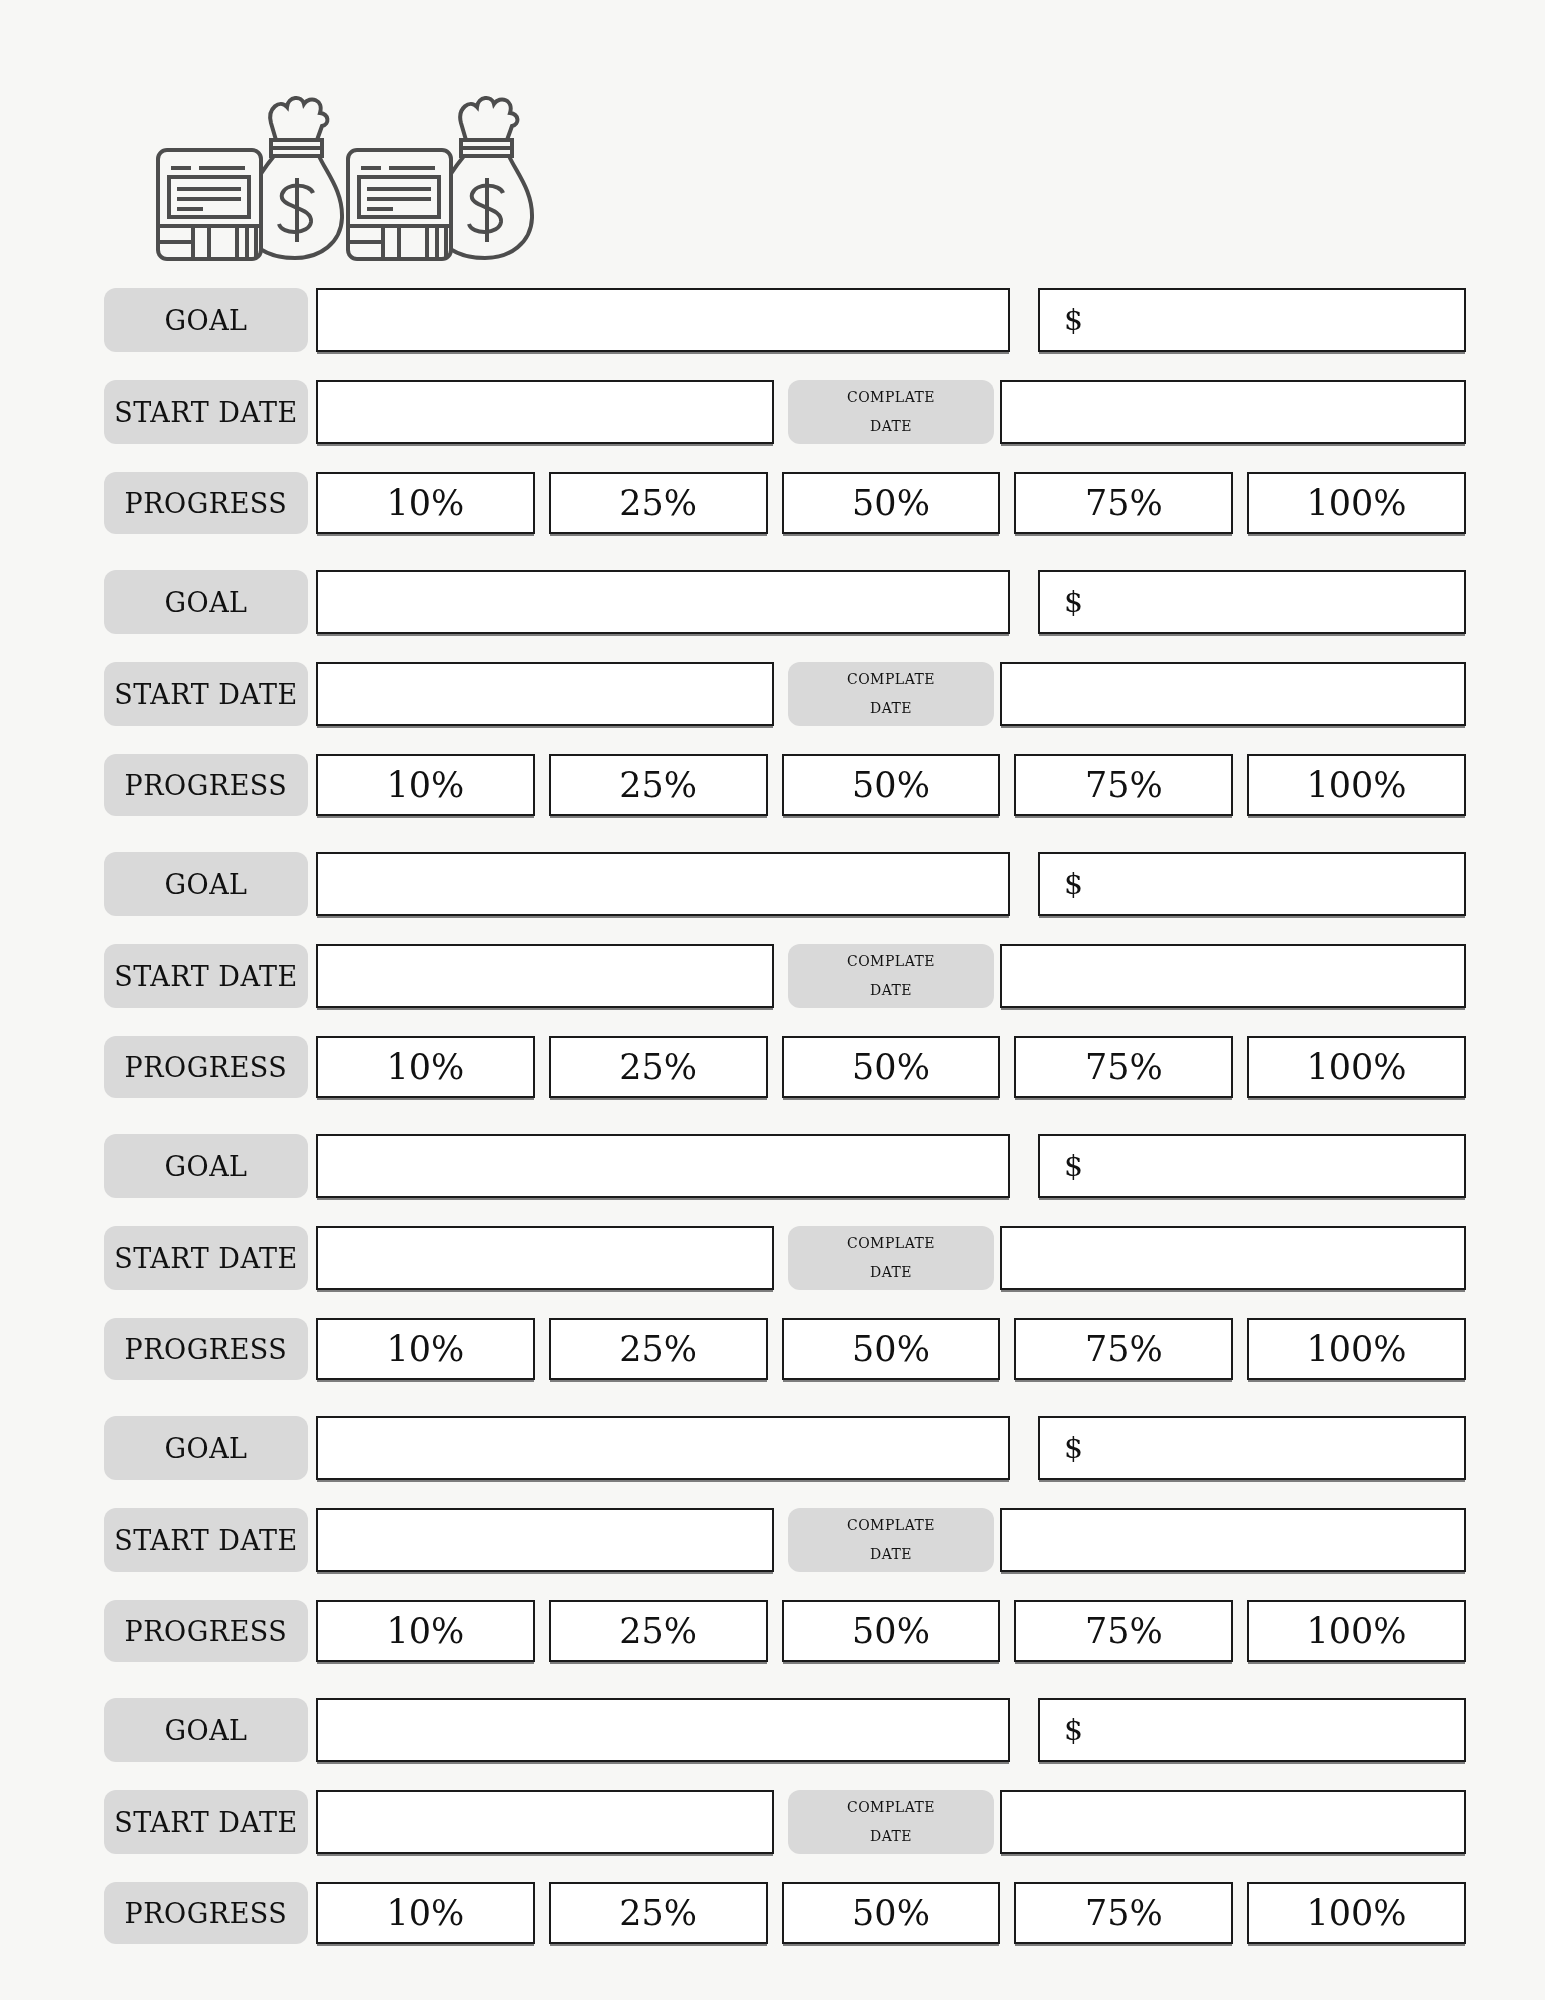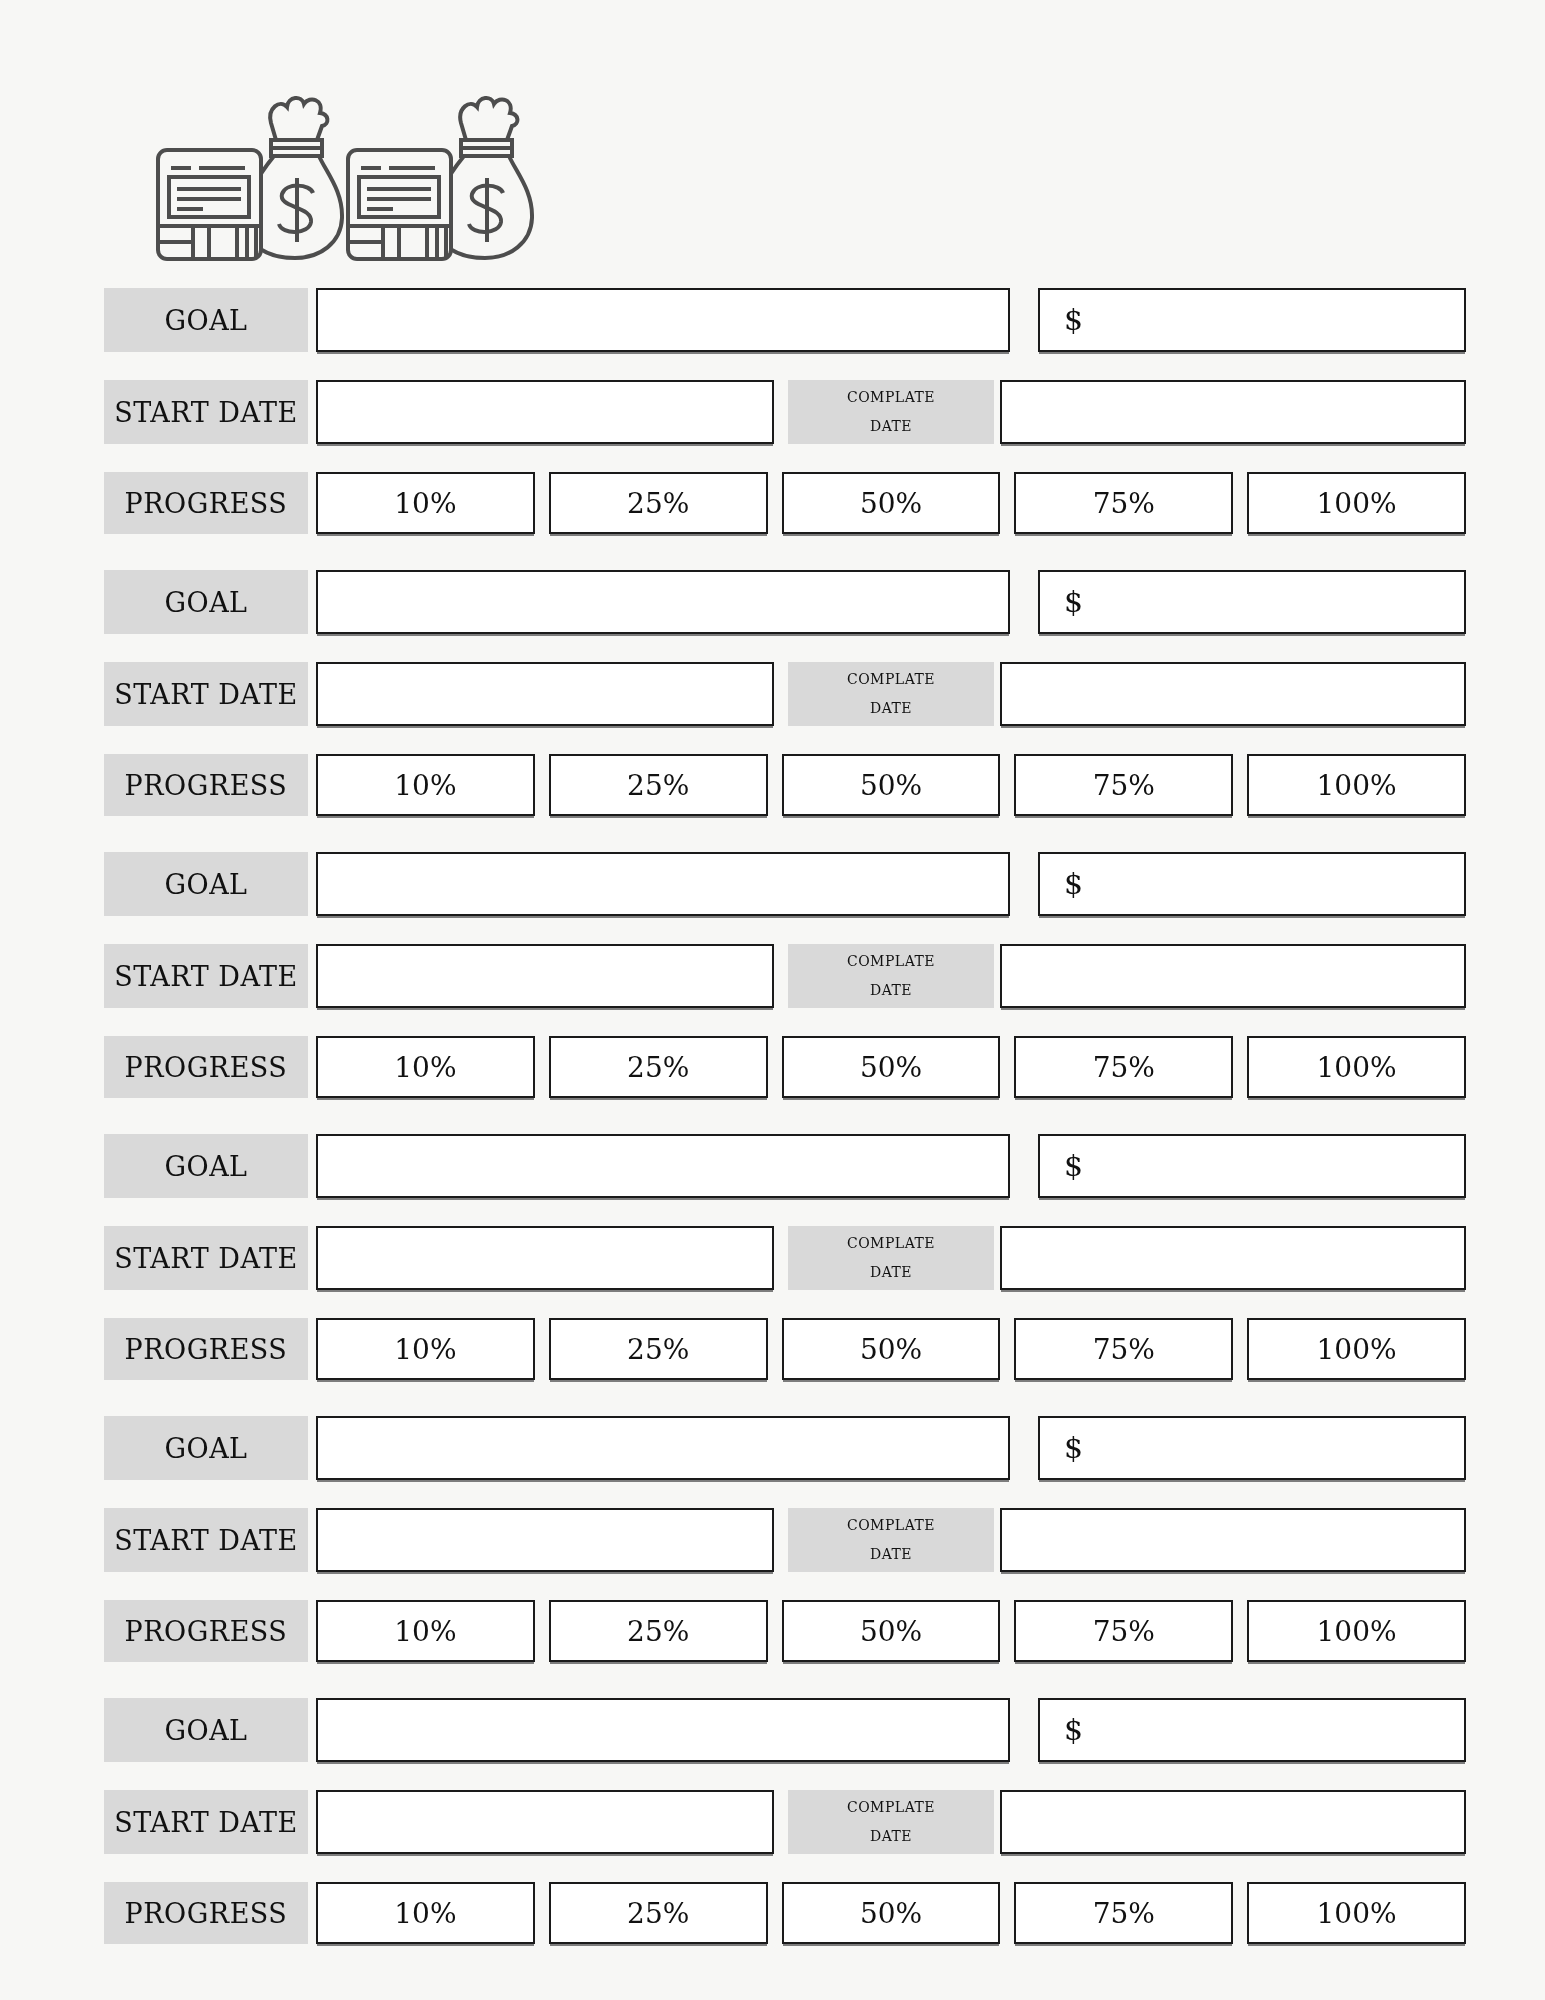--- a/index.html
+++ b/index.html
@@ -31,21 +31,21 @@
 
   
   .block{margin-bottom:36px;}
   .row{display:flex;height:64px;}
   .row + .row{margin-top:28px;}
   .progress-row{height:62px;}
 
   .label{
     flex:none;width:204px;background:var(--label-bg);
     display:flex;align-items:center;justify-content:center;
-    font-size:27px;letter-spacing:.5px;text-align:right;
+    font-size:27px;letter-spacing:.5px;text-align:right;border-radius:12px;
   }
   .label.complate{width:206px;margin-left:14px;flex-direction:column;font-size:14px;line-height:1.18;gap:12px;}
 
   .field{
     background:#ffffff;
     border:2px solid var(--border);
     box-shadow:0 3px 0 -1px rgba(26,26,26,.55);
   }
   input.field, .amount-input{
     font-family:"DejaVu Serif","Liberation Serif",serif;
@@ -57,21 +57,21 @@
   .amount{width:428px;margin-left:28px;display:flex;align-items:center;padding-left:24px;}
   .currency{font-size:30px;line-height:1;flex:none;}
   .amount-input{flex:1;height:100%;border:none;background:transparent;padding:0 12px;}
 
   .date-input{width:458px;margin-left:8px;}
   .date-input2{width:466px;margin-left:6px;}
 
   .pct{
     width:229px;margin-left:14px;
     display:flex;align-items:center;justify-content:center;
-    font-size:28px;cursor:pointer;
+    font-size:35px;cursor:pointer;
   }
   .progress-row .pct:nth-child(2){margin-left:8px;}
 </style>
 </head>
 <body>
 
 <div class="page">
   <header>
     <div class="hdr-icon left" id="icon-left">
   <svg viewBox="0 0 190 170" width="190" height="170" aria-hidden="true">

